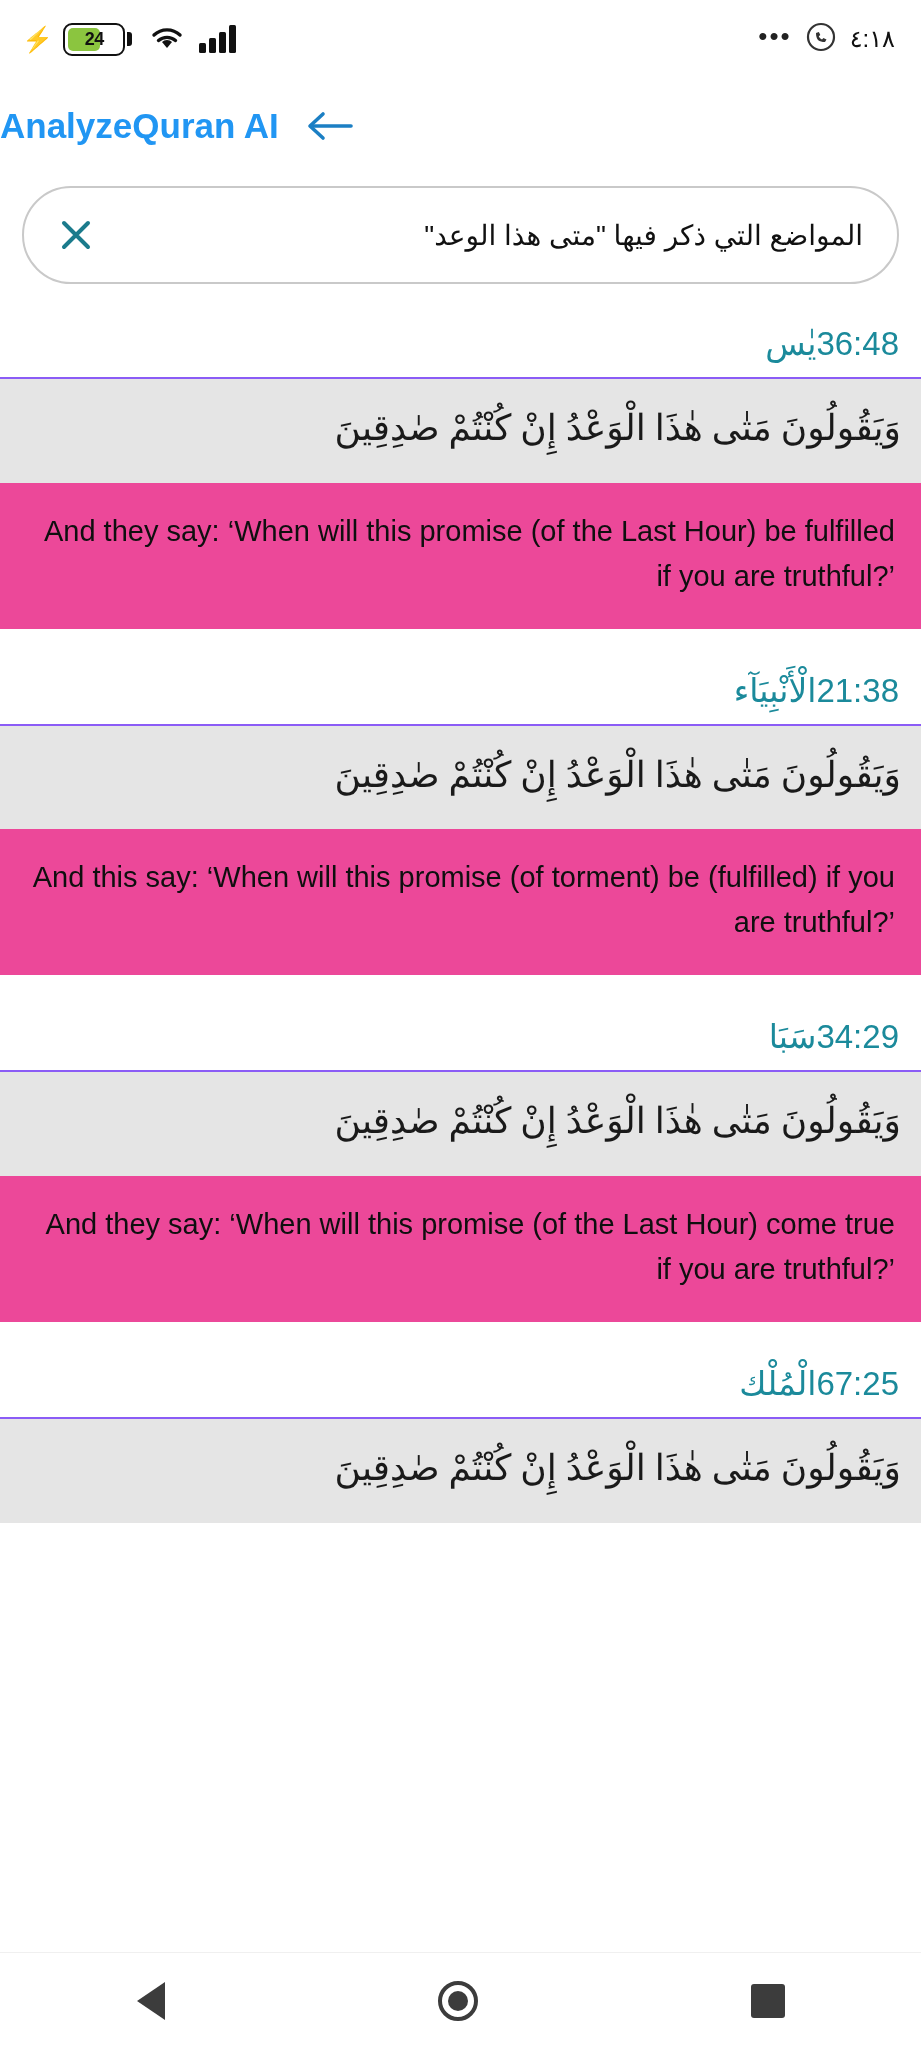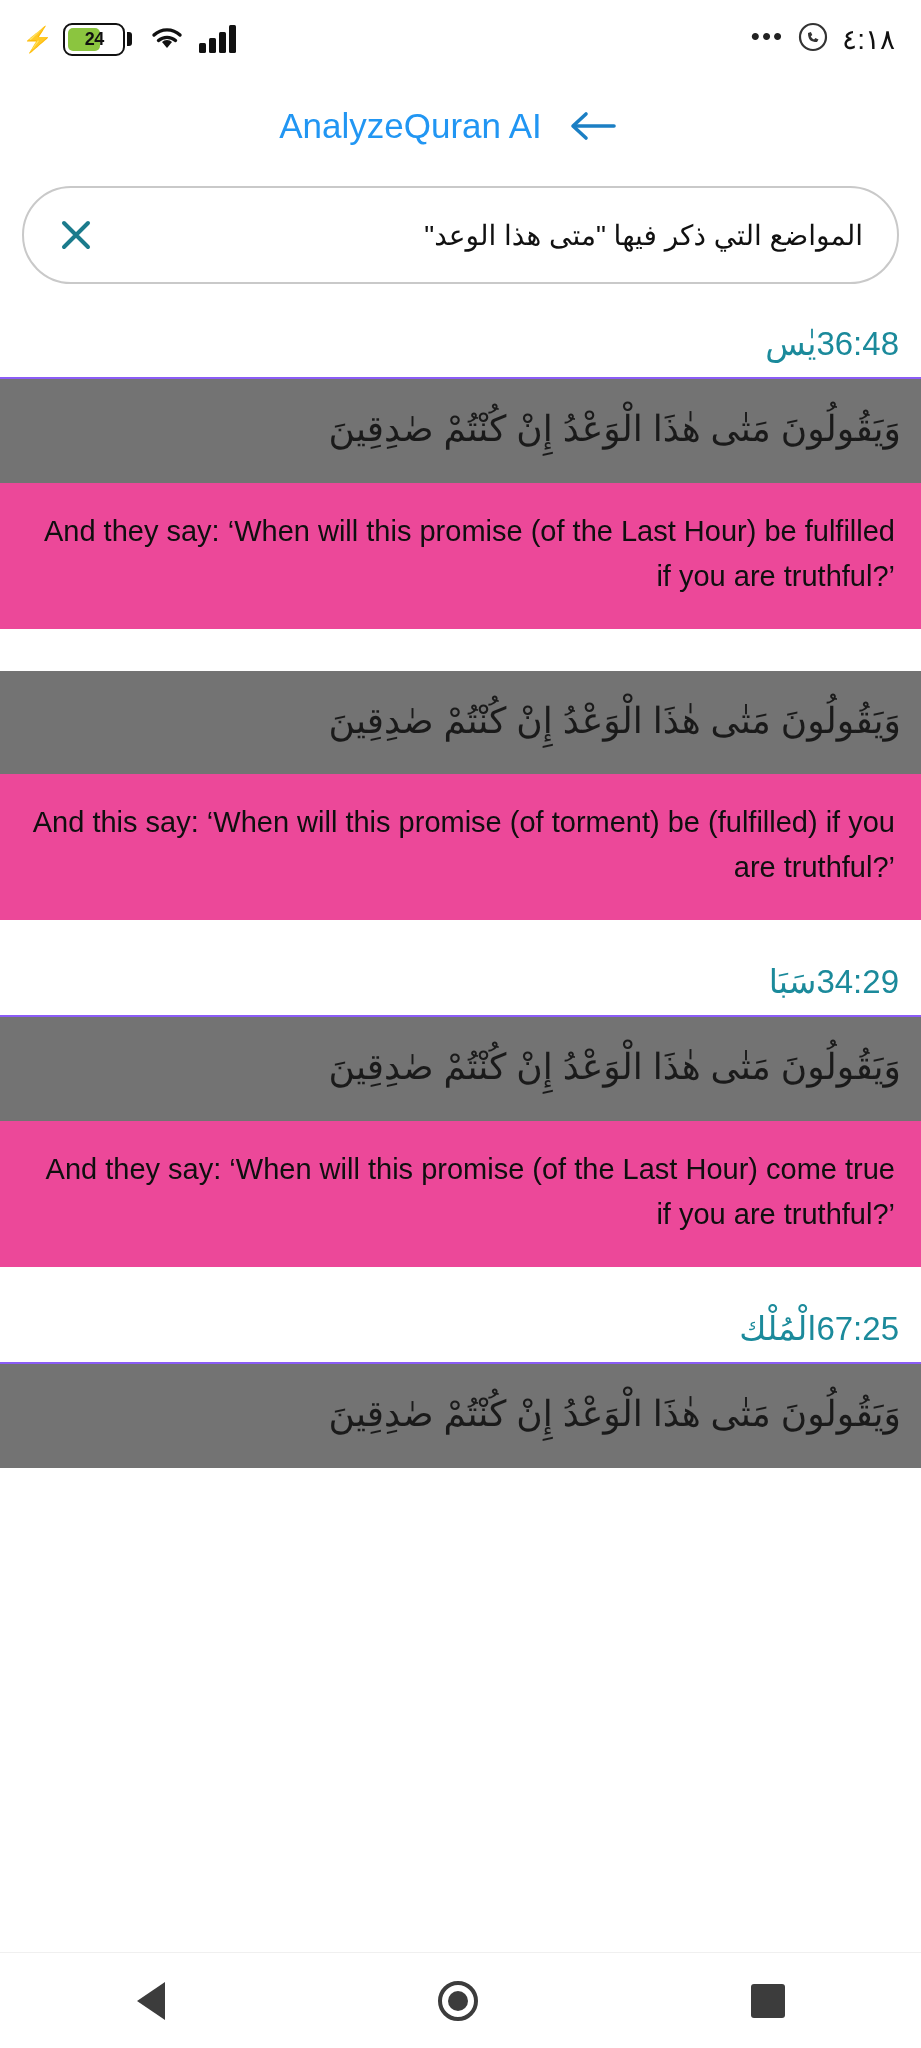--- a/index.html
+++ b/index.html
@@ -54,31 +54,32 @@
   .battery-cap {
     width: 5px; height: 14px; background: #111;
     border-radius: 0 3px 3px 0;
     margin-left: 2px;
   }
   .wifi-icon { margin-left: 6px; }
   .signal-icon { margin-left: 2px; }
 
   .sb-right { display: flex; align-items: center; gap: 14px; }
   .dots-icon { font-size: 26px; color: #222; letter-spacing: 2px; line-height: 1; margin-bottom: 6px;}
-  .clock { font-size: 28px; color: #111; }
+  .clock { font-size: 24px; color: #111; }
 
   
   .appbar {
     height: 96px;
     background: #ffffff;
     display: flex;
     align-items: center;
-    justify-content: center;
+    justify-content: flex-start;
     padding: 0 26px 0 0;
     gap: 26px;
+    font-weight: bold;
   }
   .app-title {
     font-size: 35px;
     color: #2196f3;
     letter-spacing: 0px;
   }
   .back-arrow {
     width: 48px; height: 40px;
     display: flex; align-items: center; justify-content: center;
   }
@@ -124,25 +125,25 @@
     direction: rtl;
     text-align: right;
   }
   .ref-text {
     font-size: 33px;
     color: #1b8a9b;
     direction: rtl;
     unicode-bidi: plaintext;
   }
   .arabic-line {
-    background: #737373;
+    background: #e5e5e5;
     padding: 22px 20px 26px 20px;
     direction: rtl;
     text-align: right;
-    font-family: Liberation Sans, sans-serif;
+    font-family: Liberation Serif, serif;
     font-size: 36px;
     line-height: 1.55;
     color: #1a1a1a;
     white-space: nowrap;
     overflow: hidden;
   }
   .translation {
     background: #ec4899;
     padding: 26px 26px 30px 26px;
     font-size: 29px;
@@ -237,20 +238,23 @@
     <div class="ref-line">
       <span class="ref-text">36:48يٰس</span>
     </div>
     <div class="arabic-line">وَيَقُولُونَ مَتٰى هٰذَا الْوَعْدُ إِنْ كُنْتُمْ صٰدِقِينَ</div>
     <div class="translation">And they say: ‘When will this promise (of the Last Hour) be fulfilled if you are truthful?’</div>
   </div>
 
   <div class="gap"></div>
 
   <div class="result-block">
+    <div class="ref-line">
+      <span class="ref-text">21:38الْأَنْبِيَآء</span>
+    </div>
     <div class="arabic-line">وَيَقُولُونَ مَتٰى هٰذَا الْوَعْدُ إِنْ كُنْتُمْ صٰدِقِينَ</div>
     <div class="translation">And this say: ‘When will this promise (of torment) be (fulfilled) if you are truthful?’</div>
   </div>
 
   <div class="gap"></div>
 
   <div class="result-block">
     <div class="ref-line">
       <span class="ref-text">34:29سَبَا</span>
     </div>

